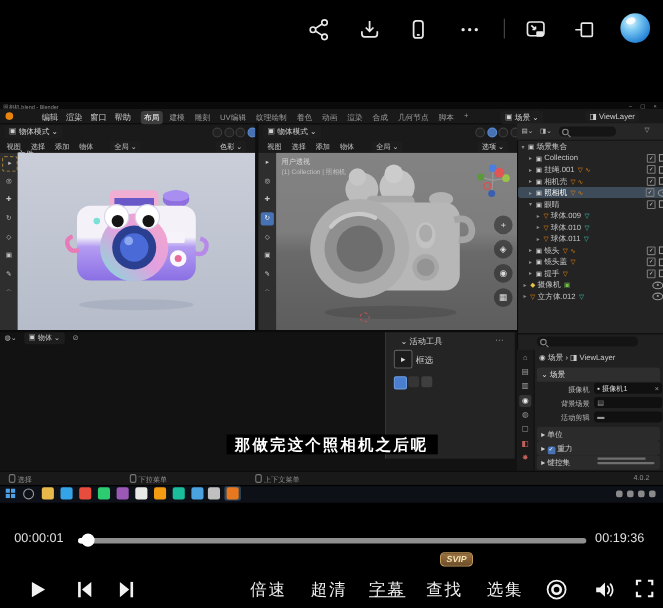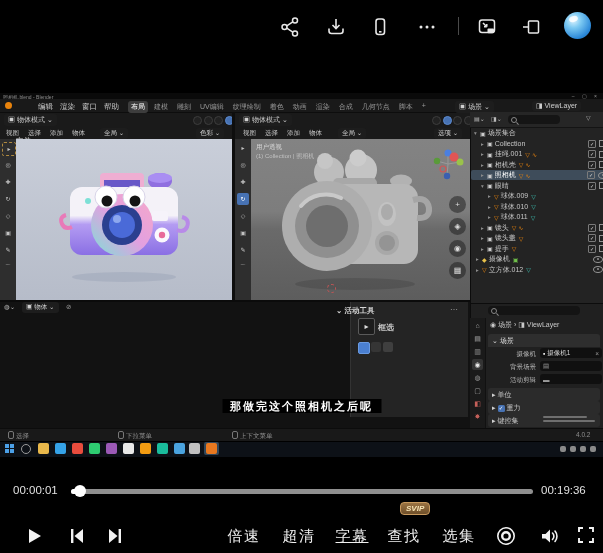--- a/index.html
+++ b/index.html
@@ -86,21 +86,21 @@
   .swatch{position:absolute;top:342px;width:10px;height:10px;border-radius:2px;}
   
   .statusbar{left:0;top:428px;width:603px;height:13px;background:#191919;border-top:1px solid #0c0c0c;}
   .hint{font-size:6.5px;color:#8f8f8f;top:430.5px;}
   .mouseico{display:inline-block;width:4px;height:6px;border:1px solid #777;border-radius:2px;margin-right:2px;vertical-align:-1px;}
   .taskbar{left:0;top:441px;width:603px;height:15px;background:#0d1117;border-top:1px solid #000;}
   .tk{position:absolute;top:443px;width:11px;height:11px;border-radius:2px;}
   .tkslot{position:absolute;top:442px;width:15px;height:13px;background:#31475a;border-radius:2px;}
   
   .subtitle{left:50%;top:396px;transform:translateX(-50%);white-space:nowrap;}
-  .subtitle span{background:#000;color:#fff;font-size:11px;font-weight:bold;letter-spacing:2px;padding:1px 8px;}
+  .subtitle span{background:#000;color:#fff;font-size:14px;font-weight:bold;letter-spacing:2px;padding:1px 8px;}
 </style>
 </head>
 <body>
 
 <div class="stage">
 
 
   <div class="ic" style="left:278px;top:15px;">
     <svg width="24" height="24" viewBox="0 0 24 24" fill="none" stroke="#e8e8e8" stroke-width="1.5">
       <circle cx="17" cy="5.5" r="2.5"></circle>
@@ -436,24 +436,24 @@
         <span class="t-eye"></span>
       </span>
     </div>
 
   <div class="abs nodeed"></div>
   <span class="abs" style="left:4px;top:303px;font-size:6.5px;color:#bbb;">◍⌄</span>
   <span class="abs chip" style="left:22px;top:302px;font-size:6.5px;">▣ <span>物体</span> ⌄</span>
   <span class="abs" style="left:66px;top:303px;font-size:6.5px;color:#999;">⊘</span>
 
   <div class="abs sidepanel"></div>
-  <span class="abs tp-hdr" style="left:336px;top:306px;font-weight:bold;">⌄ <span>活动工具</span></span>
+  <span class="abs tp-hdr" style="left:364px;top:306px;">⌄ <span>活动工具</span></span>
   <span class="abs" style="left:450px;top:305px;font-size:8px;color:#999;">⋯</span>
   <div class="abs toolbox">▸</div>
-  <span class="abs" style="left:378px;top:322px;font-size:8px;color:#c8c8c8;font-weight:bold;">框选</span>
+  <span class="abs" style="left:378px;top:322px;font-size:8px;color:#c8c8c8;">框选</span>
   <div class="swatch" style="left:358px;background:#4a7fd0;border:1px solid #6a9ae0;"></div>
   <div class="swatch" style="left:371px;background:#353535;"></div>
   <div class="swatch" style="left:383px;background:#3f3f3f;"></div>
 
   <div class="abs props"></div>
   <div class="abs psearch"></div>
   <div class="mag" style="left:491px;top:308px;"></div>
   <div class="abs pstrip"></div>
   <span class="pico" style="top:320px;">⌂</span>
   <span class="pico" style="top:333px;">▤</span>

